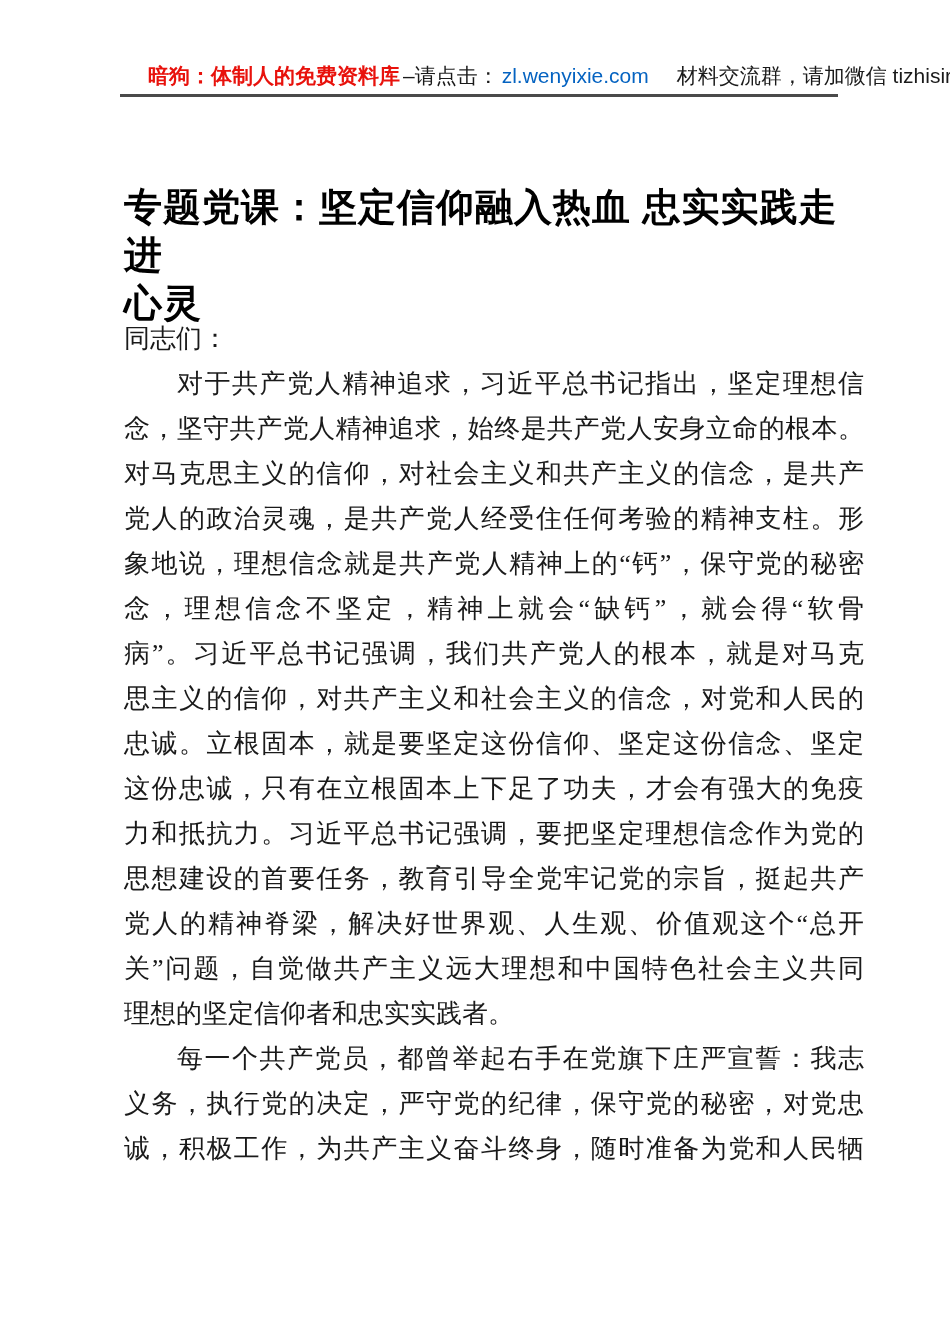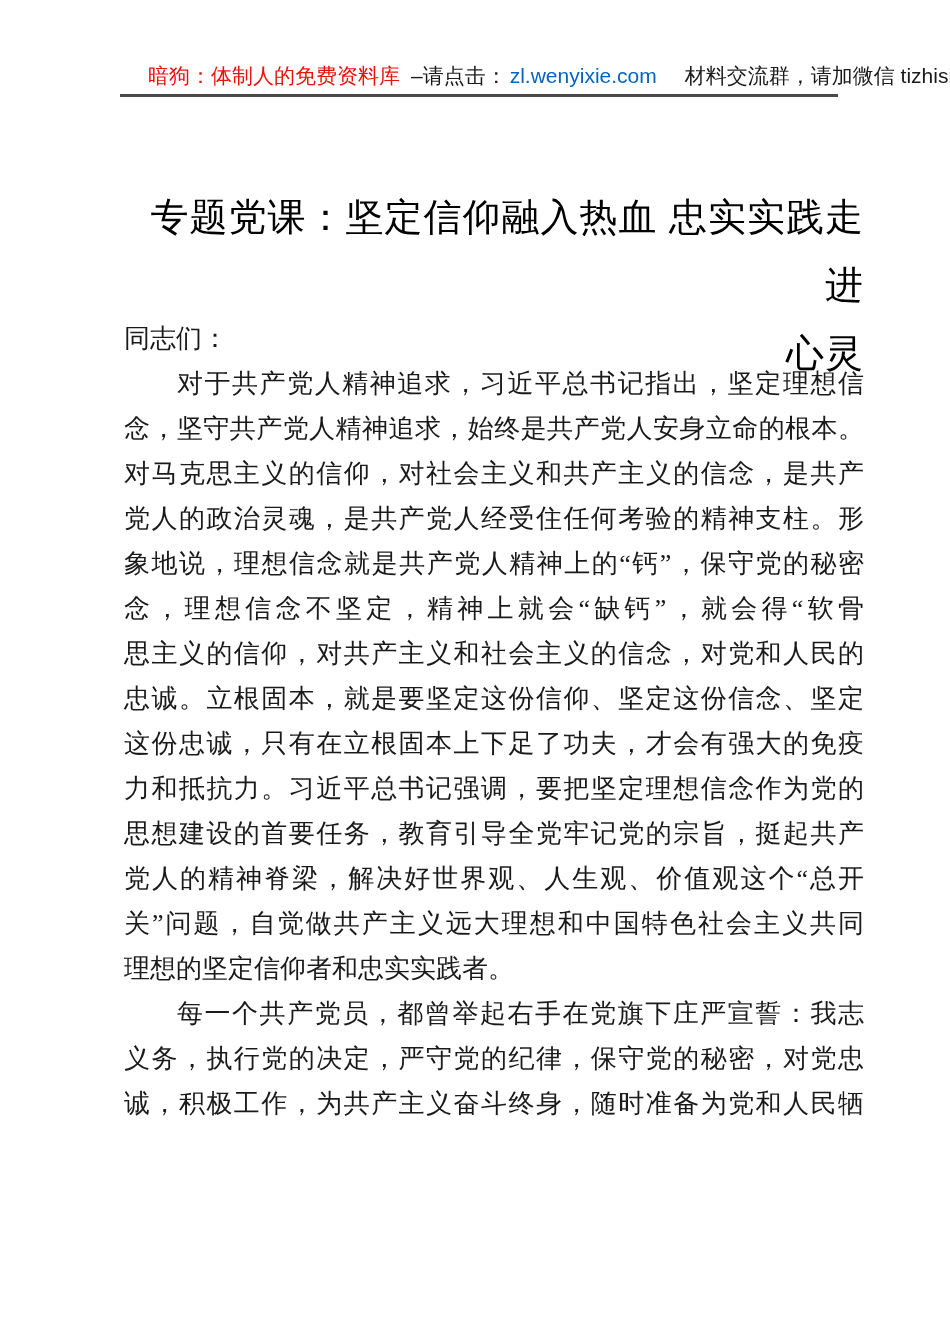--- a/index.html
+++ b/index.html
@@ -24,36 +24,36 @@
     padding-top: 62px;
     padding-bottom: 5px;
     border-bottom: 3px solid #4a4a4a;
     font-family: "Liberation Sans", "DejaVu Sans", sans-serif;
     font-size: 21px;
     line-height: 27px;
     white-space: nowrap;
     color: #1a1a1a;
   }
   .promo-header .inner { padding-left: 28px; }
-  .promo-site { color: #e8120c; font-weight: normal; }
-  .click-prompt { color: #1a1a1a; margin-left: 11px; }
+  .promo-site { color: #e8120c; font-weight: bold; }
+  .click-prompt { color: #1a1a1a; margin-left: 3px; }
   .site-url { color: #0563c1; margin-left: 3px; text-decoration: none; cursor: pointer; }
   .group-contact { color: #1a1a1a; margin-left: 28px; }
   
   .doc-title {
     position: absolute;
     left: 124px;
     top: 183px;
     width: 740px;
-    text-align: right;
+    text-align: left;
     font-family: "Liberation Sans", "DejaVu Sans", sans-serif;
-    font-weight: normal;
+    font-weight: bold;
     color: #000000;
     font-size: 38px;
-    line-height: 68px;
+    line-height: 48px;
     letter-spacing: 1px;
   }
   
   .doc-body {
     position: absolute;
     left: 124px;
     top: 316px;
     width: 740px;
     font-size: 26px;
     line-height: 45px;
@@ -89,20 +89,21 @@
   <div class="doc-body">
     <div class="salutation">同志们：</div>
 
   <div class="paragraph">
         <div class="line first-line">对于共产党人精神追求，习近平总书记指出，坚定理想信</div>
         <div class="line">念，坚守共产党人精神追求，始终是共产党人安身立命的根本。</div>
         <div class="line">对马克思主义的信仰，对社会主义和共产主义的信念，是共产</div>
         <div class="line">党人的政治灵魂，是共产党人经受住任何考验的精神支柱。形</div>
         <div class="line">象地说，理想信念就是共产党人精神上的“钙”，保守党的秘密</div>
         <div class="line">念，理想信念不坚定，精神上就会“缺钙”，就会得“软骨</div>
+        <div class="line">病”。习近平总书记强调，我们共产党人的根本，就是对马克</div>
         <div class="line">思主义的信仰，对共产主义和社会主义的信念，对党和人民的</div>
         <div class="line">忠诚。立根固本，就是要坚定这份信仰、坚定这份信念、坚定</div>
         <div class="line">这份忠诚，只有在立根固本上下足了功夫，才会有强大的免疫</div>
         <div class="line">力和抵抗力。习近平总书记强调，要把坚定理想信念作为党的</div>
         <div class="line">思想建设的首要任务，教育引导全党牢记党的宗旨，挺起共产</div>
         <div class="line">党人的精神脊梁，解决好世界观、人生观、价值观这个“总开</div>
         <div class="line">关”问题，自觉做共产主义远大理想和中国特色社会主义共同</div>
         <div class="line para-end">理想的坚定信仰者和忠实实践者。</div>
       </div>
       <div class="paragraph">

